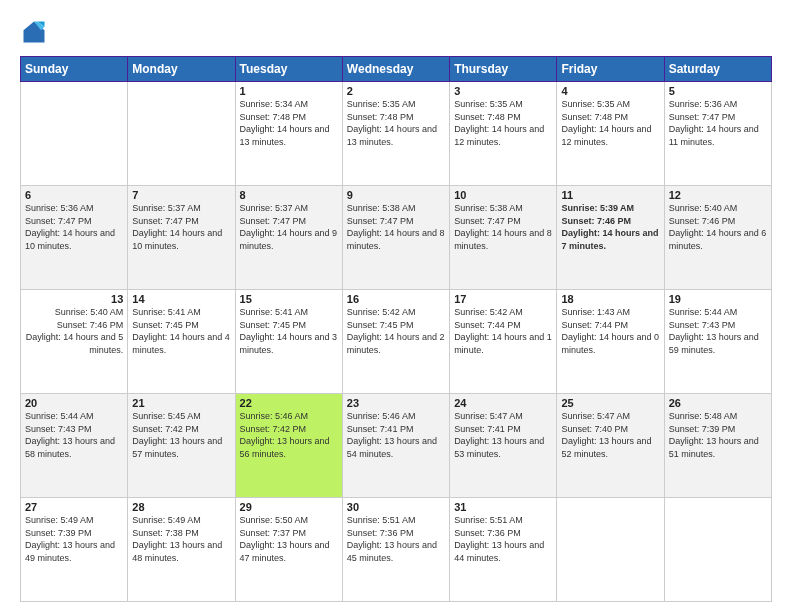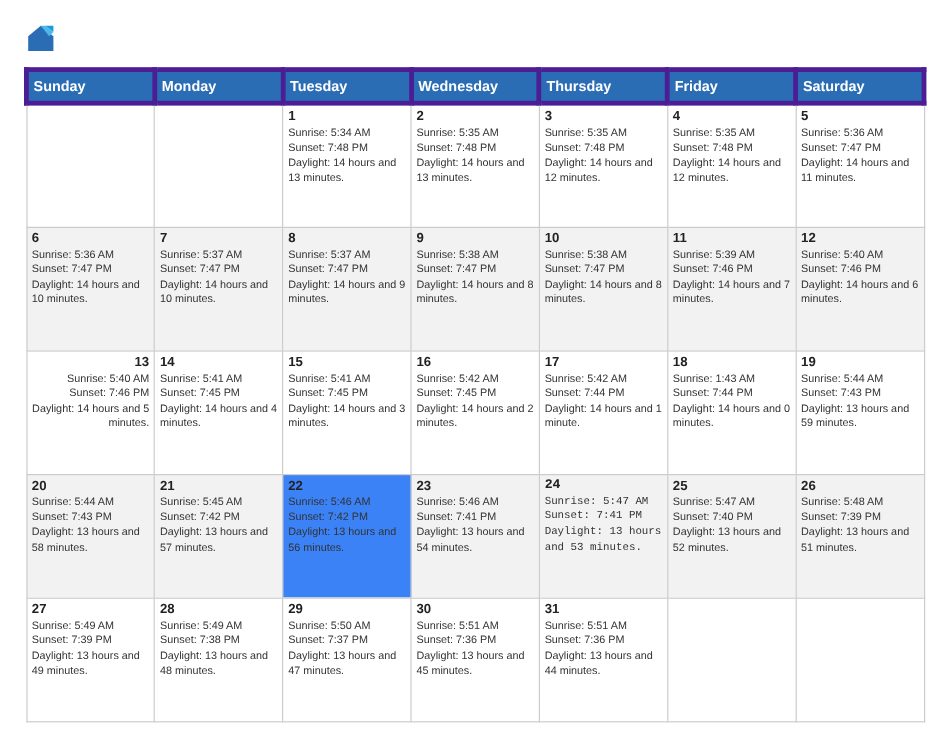--- a/index.html
+++ b/index.html
@@ -68,21 +68,21 @@
       width: 100%;
       table-layout: fixed;
     }
     .calendar th {
       background-color: #2a6db5;
       color: #fff;
       font-size: 12px;
       font-weight: bold;
       padding: 5px 4px;
       text-align: left;
-      border: 4px solid #4c1d95;
+      border: 1px solid #4c1d95;
     }
     .calendar td {
       vertical-align: top;
       border: 1px solid #ccc;
       padding: 3px 4px;
       font-size: 9.5px;
       color: #222;
       height: 82px;
     }
     .day-number {
@@ -204,21 +204,21 @@
 Daylight: 14 hours and 8 minutes.</div>
           </td>
           <td style="background-color: rgb(242, 242, 242);">
             <div class="day-number">10</div>
             <div class="day-info" style="white-space: pre-line;">Sunrise: 5:38 AM
 Sunset: 7:47 PM
 Daylight: 14 hours and 8 minutes.</div>
           </td>
           <td style="background-color: rgb(242, 242, 242);">
             <div class="day-number">11</div>
-            <div class="day-info" style="white-space: pre-line;">Sunrise: 5:39 AM
+            <div class="day-info" style="white-space: pre-line; font-weight: bold;">Sunrise: 5:39 AM
 Sunset: 7:46 PM
 Daylight: 14 hours and 7 minutes.</div>
           </td>
           <td style="background-color: rgb(242, 242, 242);">
             <div class="day-number">12</div>
             <div class="day-info" style="white-space: pre-line;">Sunrise: 5:40 AM
 Sunset: 7:46 PM
 Daylight: 14 hours and 6 minutes.</div>
           </td>
         </tr>
@@ -272,33 +272,33 @@
             <div class="day-info" style="white-space: pre-line;">Sunrise: 5:44 AM
 Sunset: 7:43 PM
 Daylight: 13 hours and 58 minutes.</div>
           </td>
           <td style="background-color: rgb(242, 242, 242);">
             <div class="day-number">21</div>
             <div class="day-info" style="white-space: pre-line;">Sunrise: 5:45 AM
 Sunset: 7:42 PM
 Daylight: 13 hours and 57 minutes.</div>
           </td>
-          <td style="background-color: #3b82f6; margin-top: 20px;">
+          <td style="background-color: #bef264; margin-top: 20px;">
             <div class="day-number">22</div>
             <div class="day-info" style="white-space: pre-line;">Sunrise: 5:46 AM
 Sunset: 7:42 PM
 Daylight: 13 hours and 56 minutes.</div>
           </td>
           <td style="background-color: rgb(242, 242, 242); margin-top: 40px;">
             <div class="day-number">23</div>
             <div class="day-info" style="white-space: pre-line;">Sunrise: 5:46 AM
 Sunset: 7:41 PM
 Daylight: 13 hours and 54 minutes.</div>
           </td>
-          <td style="background-color: rgb(242, 242, 242); font-family: Liberation Mono, monospace;">
+          <td style="background-color: rgb(242, 242, 242);">
             <div class="day-number">24</div>
             <div class="day-info" style="white-space: pre-line;">Sunrise: 5:47 AM
 Sunset: 7:41 PM
 Daylight: 13 hours and 53 minutes.</div>
           </td>
           <td style="background-color: rgb(242, 242, 242);">
             <div class="day-number">25</div>
             <div class="day-info" style="white-space: pre-line;">Sunrise: 5:47 AM
 Sunset: 7:40 PM
 Daylight: 13 hours and 52 minutes.</div>

